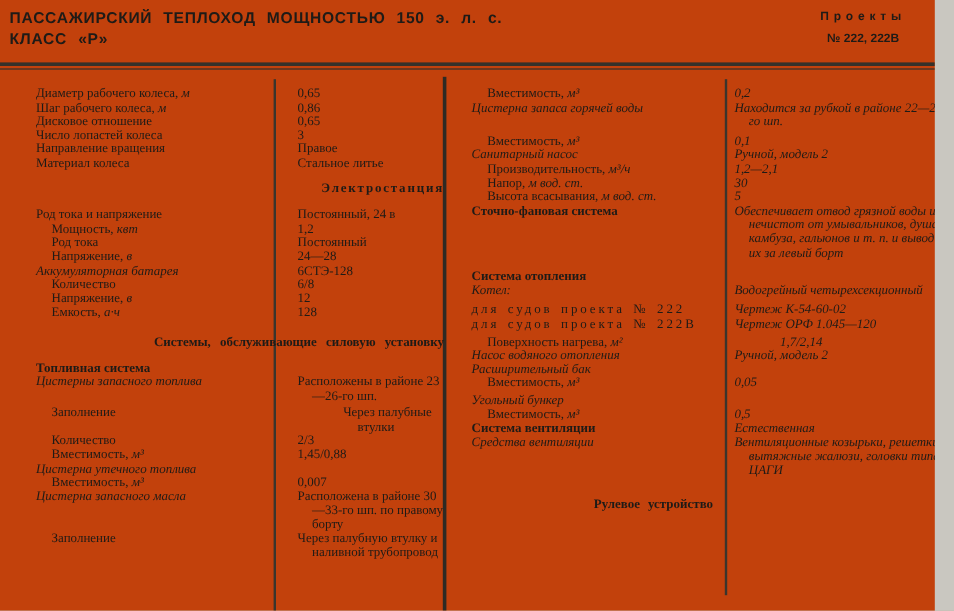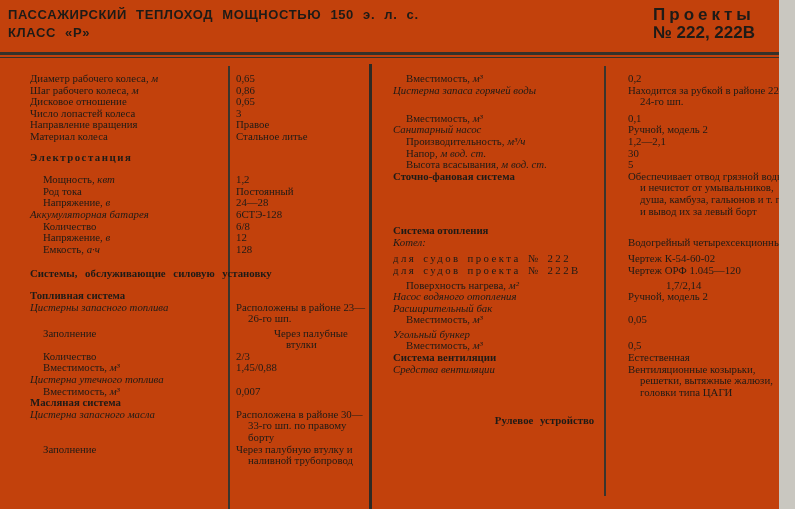--- a/index.html
+++ b/index.html
@@ -7,42 +7,42 @@
     position:relative;width:779px;height:509px;overflow:hidden;
     background:#c2410c;color:#1e1b17;
     font-family:"Liberation Serif","DejaVu Serif",serif;
     font-size:10.8px;line-height:11.6px;
   }
   
   .header{display:flex;justify-content:space-between;padding:6px 24px 0 8px;}
   .h-titles{font-family:"Liberation Sans","DejaVu Sans",sans-serif;font-weight:bold;
     font-size:13px;line-height:18px;letter-spacing:.6px;word-spacing:5px;}
   .h-proj{font-family:"Liberation Sans","DejaVu Sans",sans-serif;font-weight:bold;
-    font-size:17px;line-height:18px;text-align:center;}
+    font-size:10px;line-height:18px;text-align:center;}
   .h-proj .pl{letter-spacing:4px;}
   .rule{margin-top:10px;height:2px;border-top:3px solid #35312a;border-bottom:1px solid #35312a;}
   
   .body{position:absolute;top:64px;left:0;right:0;bottom:0;display:flex;padding:9px 0 0 30px;}
   .lc{width:340px;flex:none;}
   .rc{width:398px;flex:none;margin-left:23px;}
   .row{display:grid;}
   .lc .row{grid-template-columns:198px 1fr;}
   .rc .row{grid-template-columns:212px 1fr;}
   .lbl{padding-right:16px;}
-  .val{padding-left:20px;text-indent:-12px;}
-  .rc .val{padding-left:35px;}
+  .val{padding-left:32px;text-indent:-12px;}
+  .rc .val{padding-left:19px;font-style:italic;}
   .i{font-style:italic;}
   .b{font-weight:bold;}
   .u{font-style:italic;}
   .ind .lbl{padding-left:13px;}
   .sp .lbl{letter-spacing:2.4px;word-spacing:2px;}
   .gap{margin-top:5px;}
   .gap2{margin-top:8px;}
   .gap-s{margin-top:3px;gap:38px;}
-  .colhead{text-align:left;font-weight:bold;font-family:Liberation Serif, serif;}
+  .colhead{text-align:right;font-weight:bold;font-family:Liberation Serif, serif;}
   .colhead1{margin:9px 0 11px;letter-spacing:1.5px;}
   .colhead2{margin:13px 0 10px;word-spacing:5px;}
   .rudder{margin-top:17px;margin-right:95px;text-align:center;font-weight:bold;word-spacing:4px;}
   
   .vline{position:absolute;background:#3a352d;}
   .v1{left:228px;top:66px;bottom:0;width:2px;}
   .v2{left:369px;top:64px;bottom:0;width:3px;background:#2e2a24;}
   .v3{left:604px;top:66px;height:430px;width:2px;}
 </style>
 </head>
@@ -90,20 +90,24 @@
         <div class="lbl"><span>Направление вращения</span></div>
         <div class="val">Правое</div>
       </div>
       <div class="row">
         <div class="lbl"><span>Материал колеса</span></div>
         <div class="val">Стальное литье</div>
       </div>
 
       <div class="colhead colhead1">Электростанция</div>
 
+      <div class="row">
+        <div class="lbl"><span>Род тока и напряжение</span></div>
+        <div class="val">Постоянный, 24 в</div>
+      </div>
       <div class="row ind">
         <div class="lbl"><span>Мощность,</span> <span class="u">квт</span></div>
         <div class="val">1,2</div>
       </div>
       <div class="row ind">
         <div class="lbl"><span>Род тока</span></div>
         <div class="val">Постоянный</div>
       </div>
       <div class="row ind">
         <div class="lbl"><span>Напряжение,</span> <span class="u">в</span></div>
@@ -150,24 +154,20 @@
       </div>
       <div class="row">
         <div class="lbl i"><span>Цистерна утечного топлива</span></div>
         <div class="val"></div>
       </div>
       <div class="row ind">
         <div class="lbl"><span>Вместимость,</span> <span class="u">м³</span></div>
         <div class="val">0,007</div>
       </div>
       <div class="row">
-        <div class="lbl b"><span>Масляная система</span></div>
-        <div class="val"></div>
-      </div>
-      <div class="row">
         <div class="lbl i"><span>Цистерна запасного масла</span></div>
         <div class="val">Расположена в районе 30—33-го шп. по правому борту</div>
       </div>
       <div class="row ind">
         <div class="lbl"><span>Заполнение</span></div>
         <div class="val">Через палубную втулку и наливной трубопровод</div>
       </div>
 
     </div>
 

